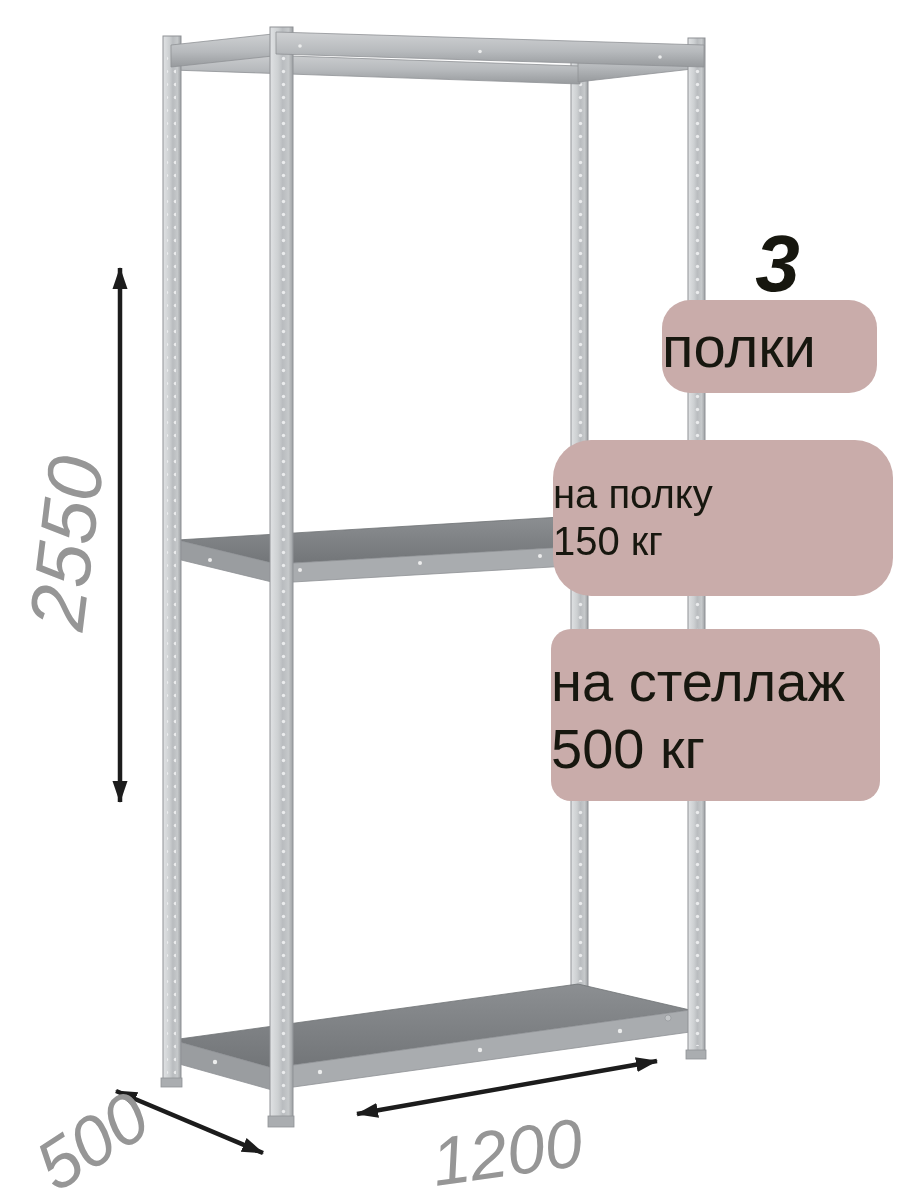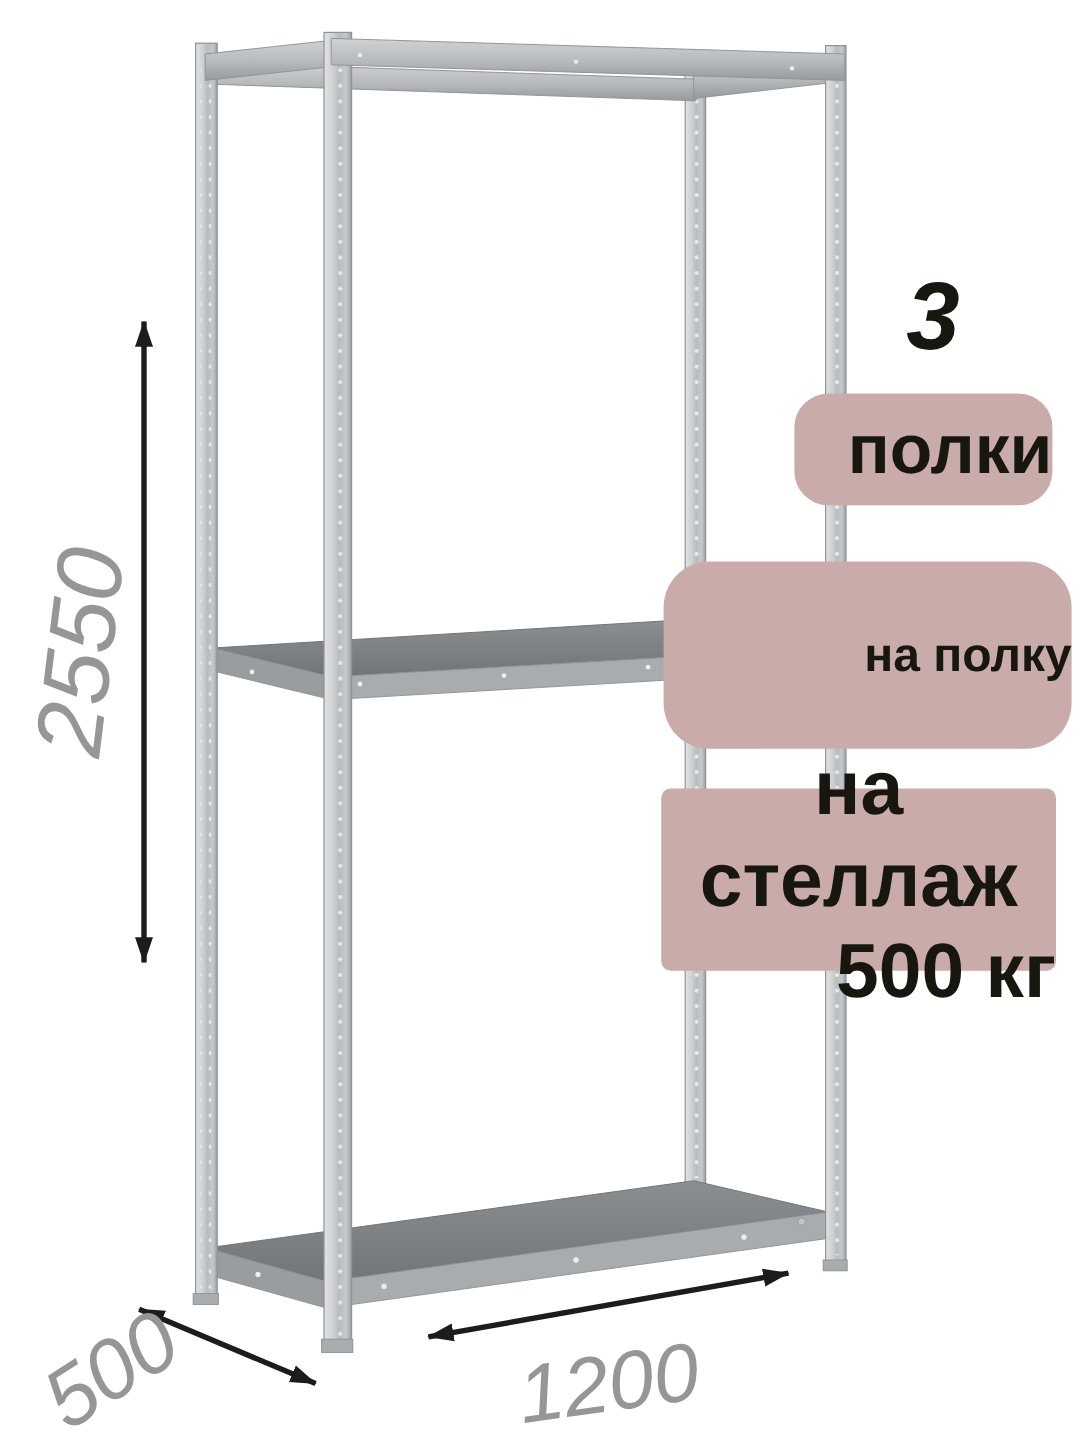--- a/index.html
+++ b/index.html
@@ -12,28 +12,27 @@
     fill:var(--dimension-text,#969696);
     font-family:"Liberation Sans",sans-serif;
     font-style:italic;
   }
   .arrow{stroke:var(--arrow,#1c1c1c);stroke-width:4.5;fill:none}
   .arrow-head{fill:var(--arrow,#1c1c1c)}
   .badge{
     position:absolute;
     background:var(--badge-bg,#c9acaa);
     color:var(--badge-text,#17170f);
-    font-weight:bold;
-    display:flex;flex-direction:column;align-items:flex-end;justify-content:center;
+    font-weight:normal;
+    display:flex;flex-direction:column;align-items:flex-start;justify-content:center;
     text-align:center;
-    margin-top:28px;
   }
   #badge-count{left:662px;top:300px;width:215px;height:93px;border-radius:28px;font-size:58px}
   #badge-shelf-load{left:553px;top:440px;width:340px;height:156px;border-radius:38px;font-size:40px;line-height:1.17}
-  #badge-rack-load{left:551px;top:629px;width:329px;height:152px;border-radius:8px;font-size:64px;line-height:1.2}
+  #badge-rack-load{left:551px;top:629px;width:329px;height:172px;border-radius:20px;font-size:56px;line-height:1.2}
   #count-number{
     position:absolute;left:725px;top:218px;width:105px;height:92px;
     color:var(--badge-text,#17170f);
     font-size:80px;font-weight:bold;font-style:italic;
     text-align:center;line-height:92px;
   }
 </style>
 </head>
 <body>
 
@@ -140,20 +139,21 @@
   </svg>
 
   <div id="count-number">3</div>
 
   <div class="badge" id="badge-count">
     <span>полки</span>
   </div>
 
   <div class="badge" id="badge-shelf-load">
     <span>на полку</span>
+    <span>150 кг</span>
   </div>
 
   <div class="badge" id="badge-rack-load">
     <span>на стеллаж</span>
     <span>500 кг</span>
   </div>
 
 </div>
 
 </body></html>

